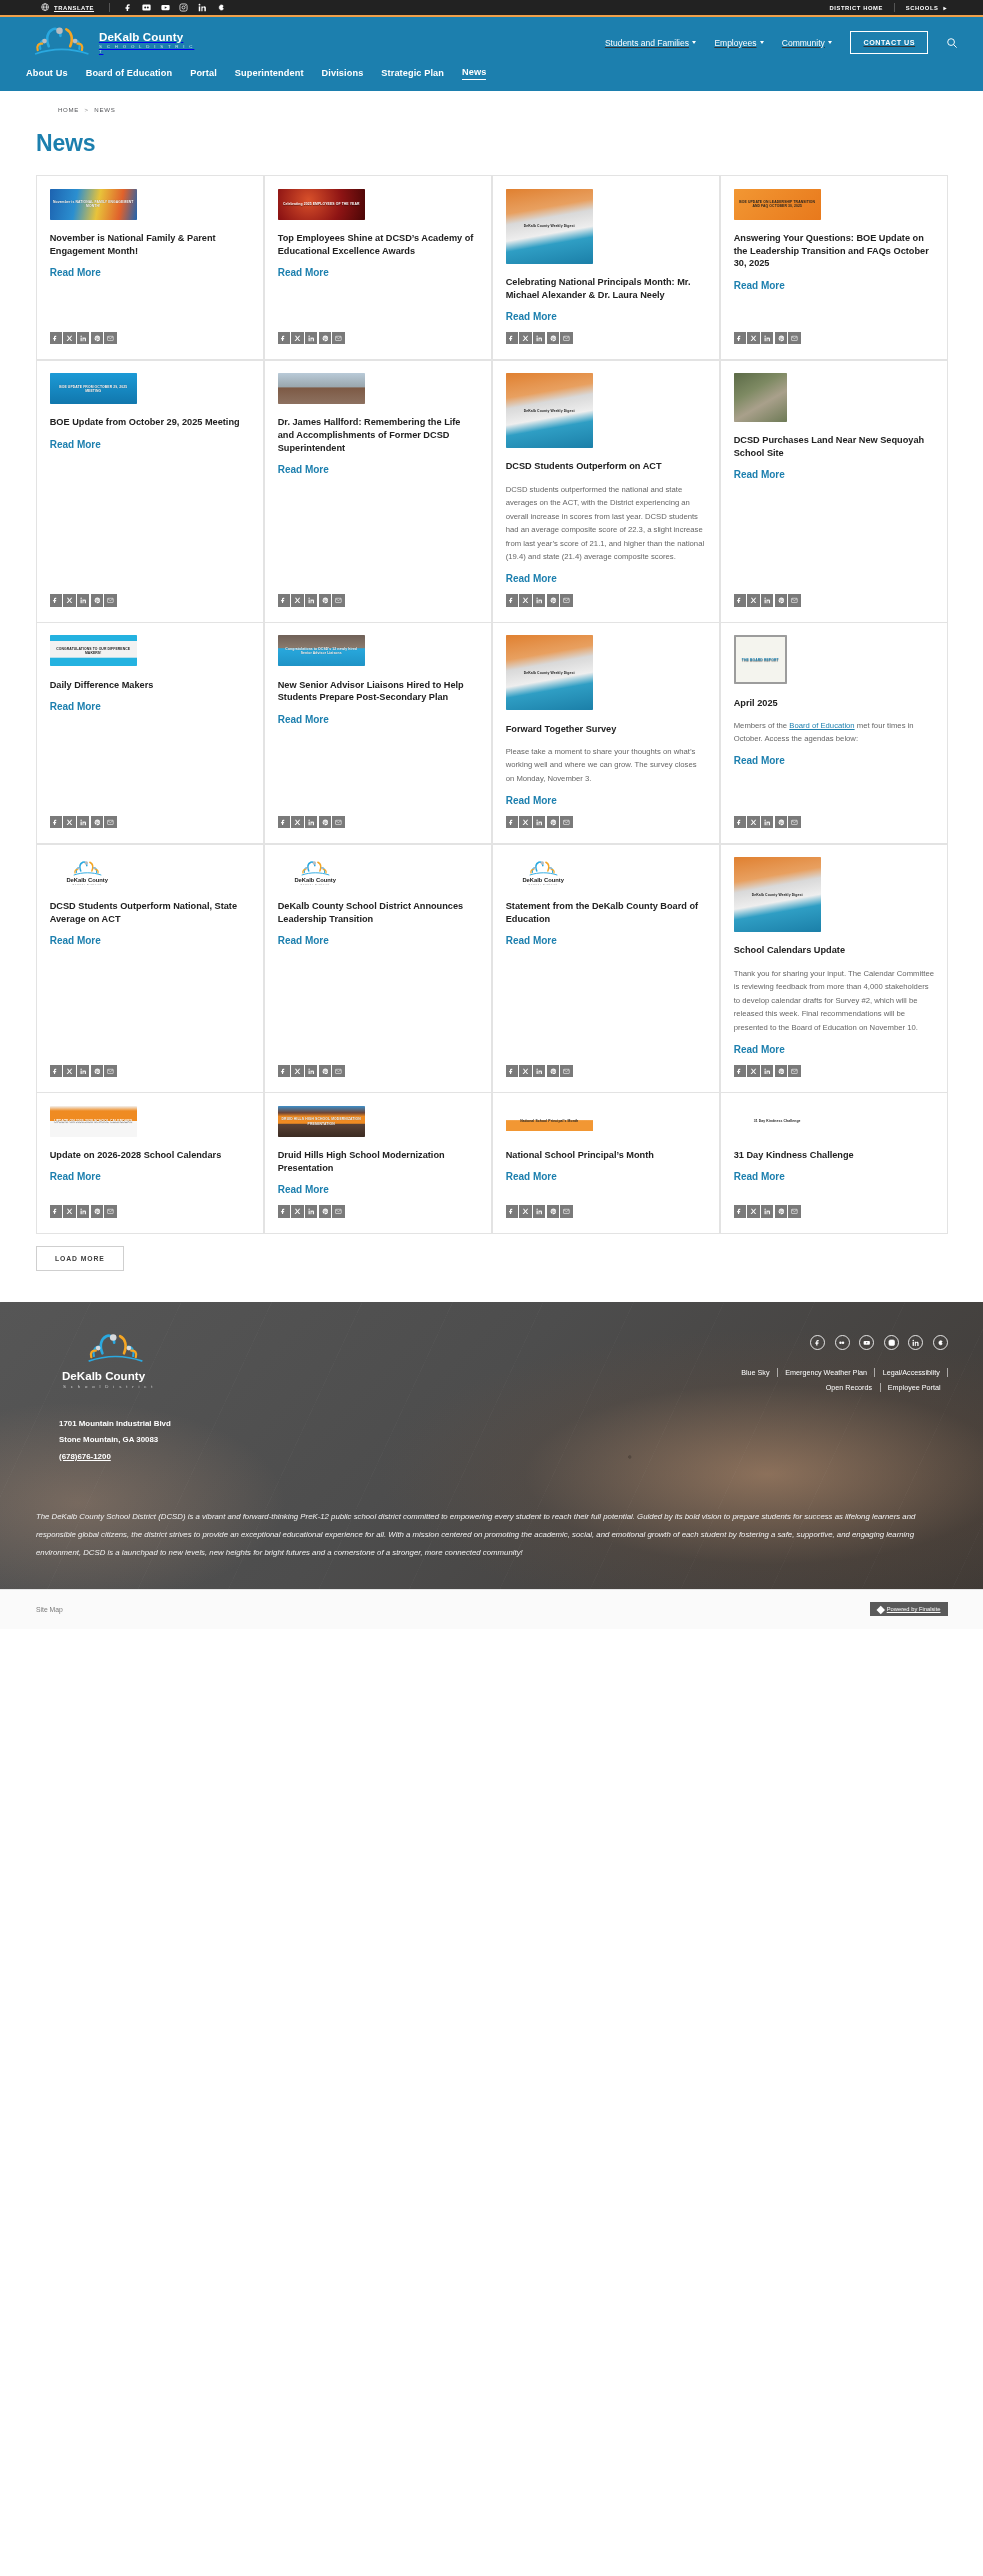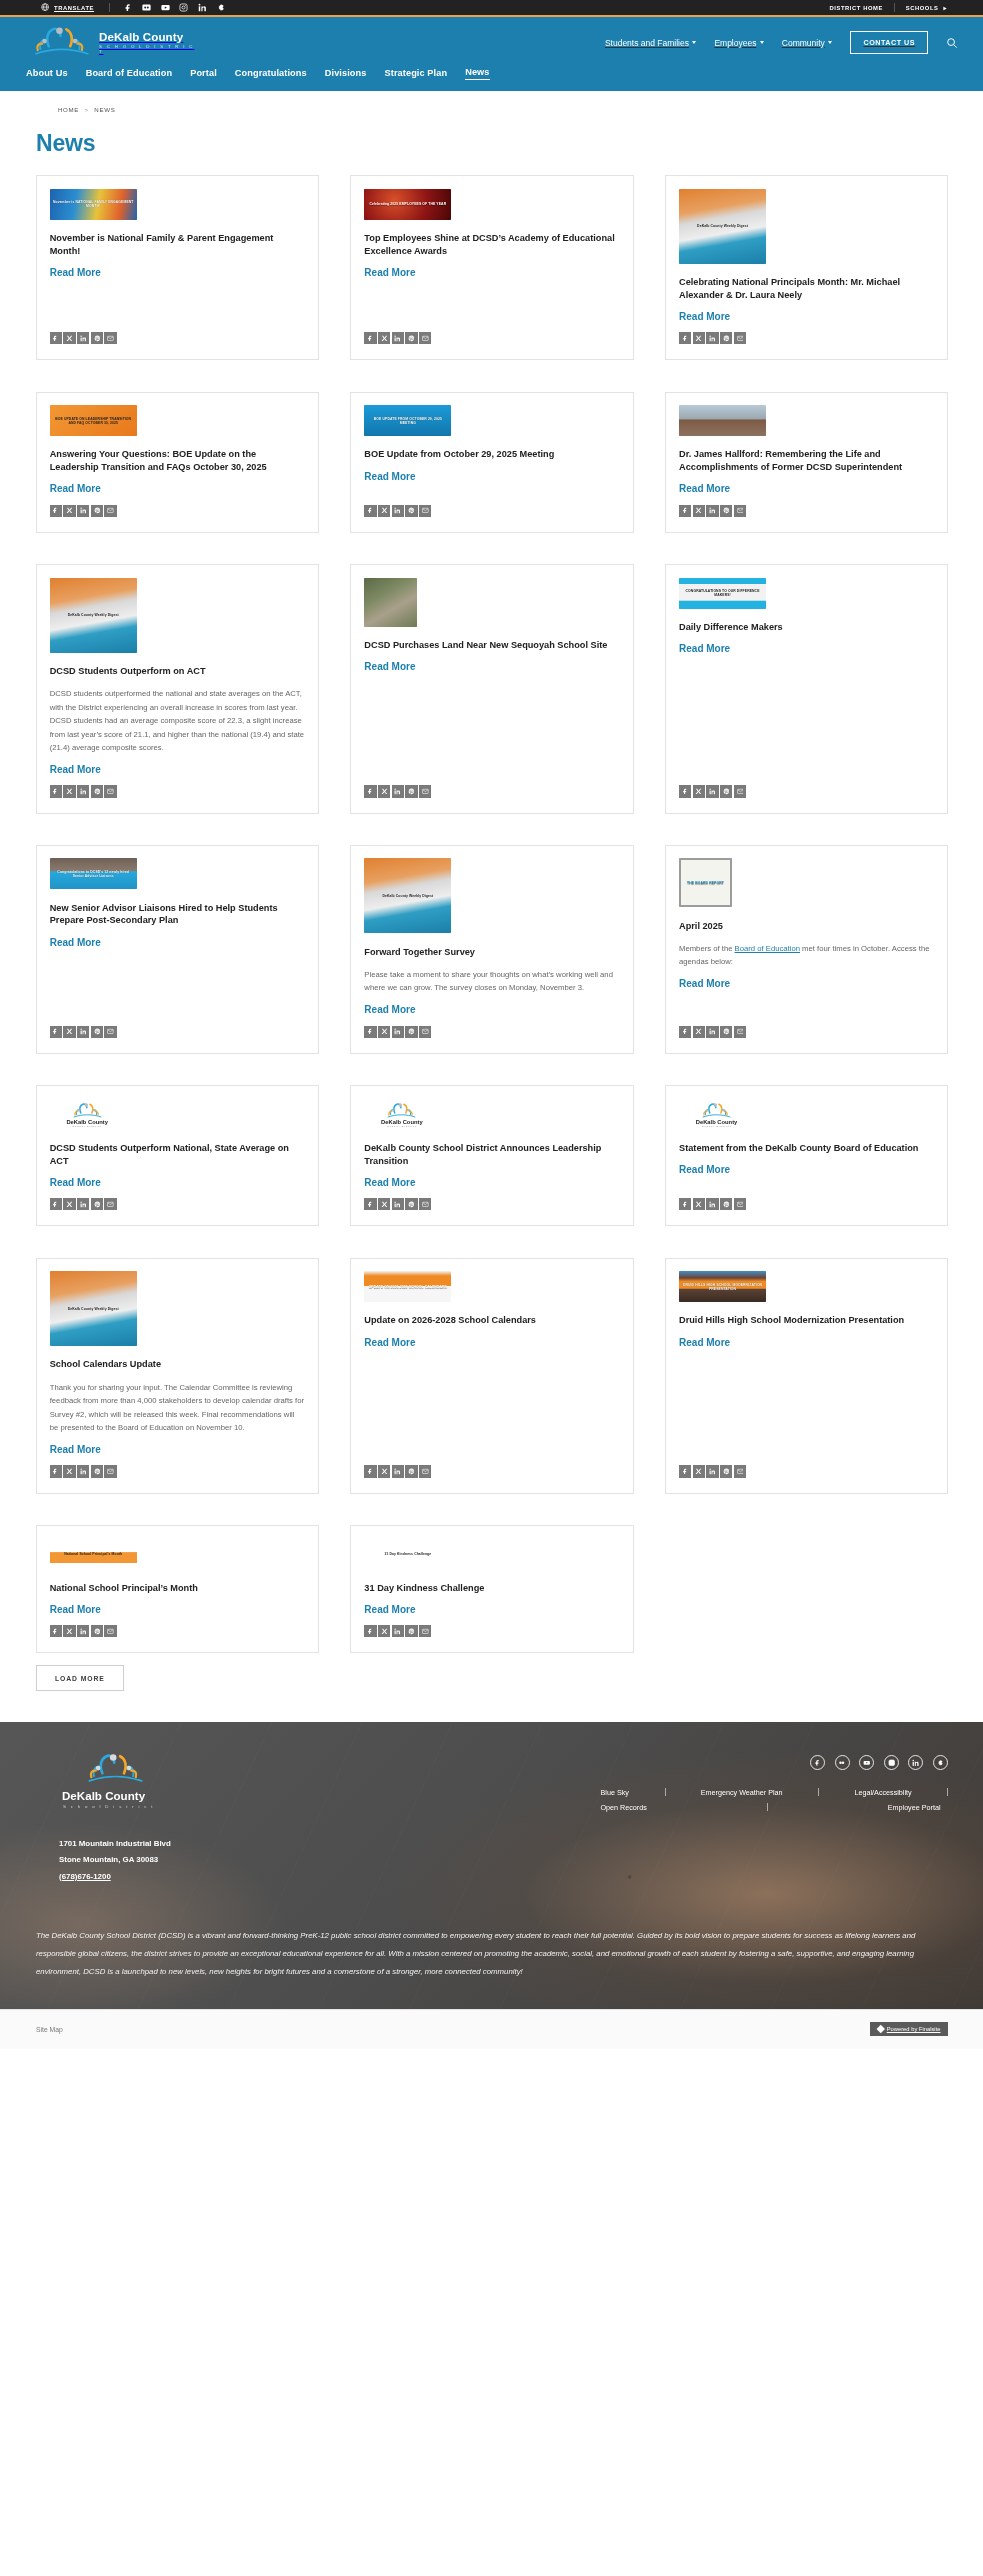--- a/index.html
+++ b/index.html
@@ -93,22 +93,21 @@
   .page-title {
     color: #1c7fae; font-size: 23px; font-weight: bold;
     padding: 16.4px 0 0 36px;
     letter-spacing: -0.2px;
   }
 
   
   .news-wrap { padding: 19px 36px 0 36px; }
   .news-grid {
     display: grid;
-    grid-template-columns: repeat(3, 1fr);
-    gap: 32px;
+    grid-template-columns: repeat(4, 1fr);
   }
   .news-card {
     border: 0.7px solid #e3e3e3;
     padding: 12.3px 13px 15px 13px;
     background: #fff;
     margin: -0.3px;
     display: flex;
     flex-direction: column;
   }
   .thumb {
@@ -211,21 +210,21 @@
   .f-logo-sub { color:#d3d3d3; font-size:4.4px; letter-spacing:1.8px; margin-left:27px; margin-top:2px;}
   .f-address { margin-top: 27px; margin-left: 23px; }
   .f-address div { color:#fff; font-size:7.9px; font-weight:bold; line-height:2.1; }
   .f-phone { color:#fff; text-decoration: underline; }
 
   .f-right { margin-left: auto; padding-top: 4.1px; text-align: right; width: 355px; }
   .f-social { display:flex; gap:9.6px; justify-content:flex-end; margin-bottom: 18px; }
   .f-social .fs { width:15px; height:15px; border-radius:50%; border:0.9px solid rgba(255,255,255,.85);
                   display:inline-flex; align-items:center; justify-content:center; }
   .f-social svg { width:7.5px; height:7.5px; fill:#fff; }
-  .f-links-row { display:flex; justify-content:space-between; align-items:center; gap:0; margin-bottom:6.1px; flex-wrap:wrap; }
+  .f-links-row { display:flex; justify-content:flex-end; align-items:center; gap:0; margin-bottom:6.1px; flex-wrap:wrap; }
   .f-links-row a { color:#fff; font-size:7.2px; text-decoration:none; padding: 0 7.5px; }
   .f-links-row .vsep { width:0.7px; height:8.2px; background:rgba(255,255,255,.55); }
 
   .f-mission {
     position: relative; z-index: 2;
     margin-top: 42px;
     color: #f2f2f2;
     font-style: italic;
     font-size: 7.8px;
     line-height: 2.3;
@@ -346,21 +345,21 @@
             <circle cx="10.5" cy="10.5" r="7"></circle>
             <line x1="15.8" y1="15.8" x2="22" y2="22"></line>
           </svg>
       </button>
     </div>
   </div>
   <div class="main-nav">
     <a href="#" class="nav-item">About Us</a>
     <a href="#" class="nav-item">Board of Education</a>
     <a href="#" class="nav-item">Portal</a>
-    <a href="#" class="nav-item">Congratulations</a>
+    <a href="#" class="nav-item">Superintendent</a>
     <a href="#" class="nav-item">Divisions</a>
     <a href="#" class="nav-item">Strategic Plan</a>
     <a href="#" class="nav-item active">News</a>
   </div>
 </div>
 
 <div class="breadcrumb-bar">
   <div class="breadcrumb">
     <a href="#">HOME</a>
     <span class="sep">&gt;</span>

